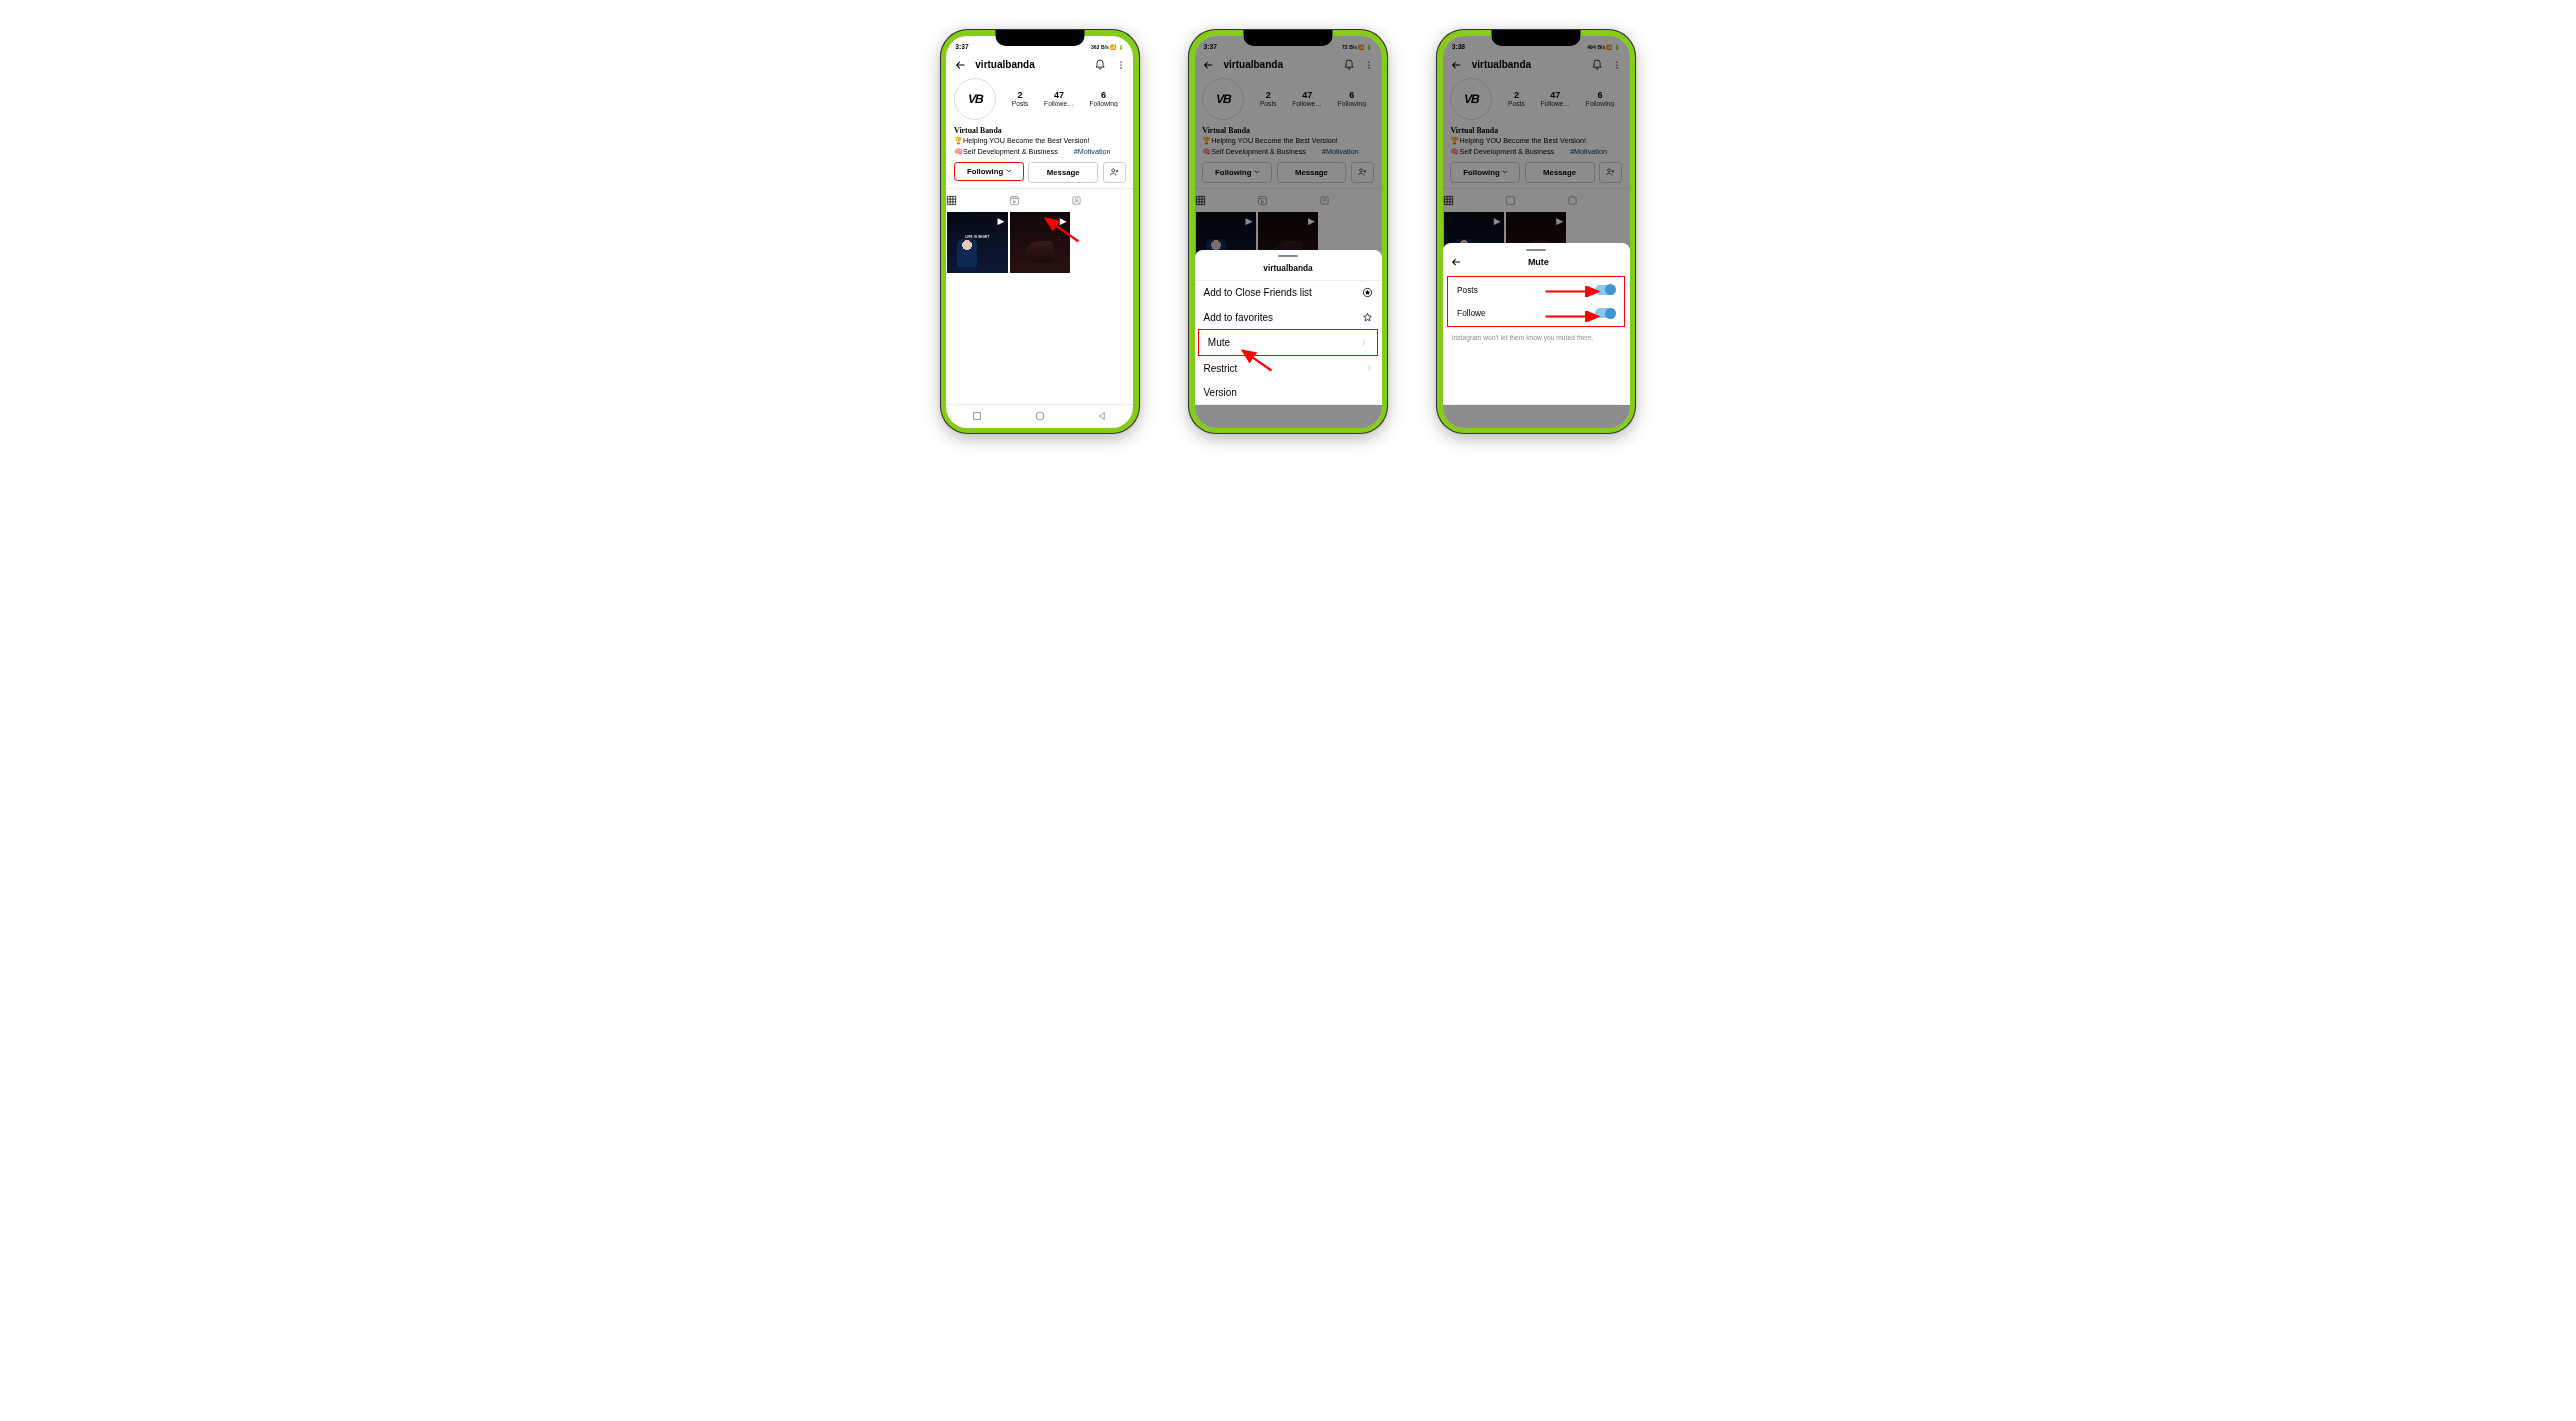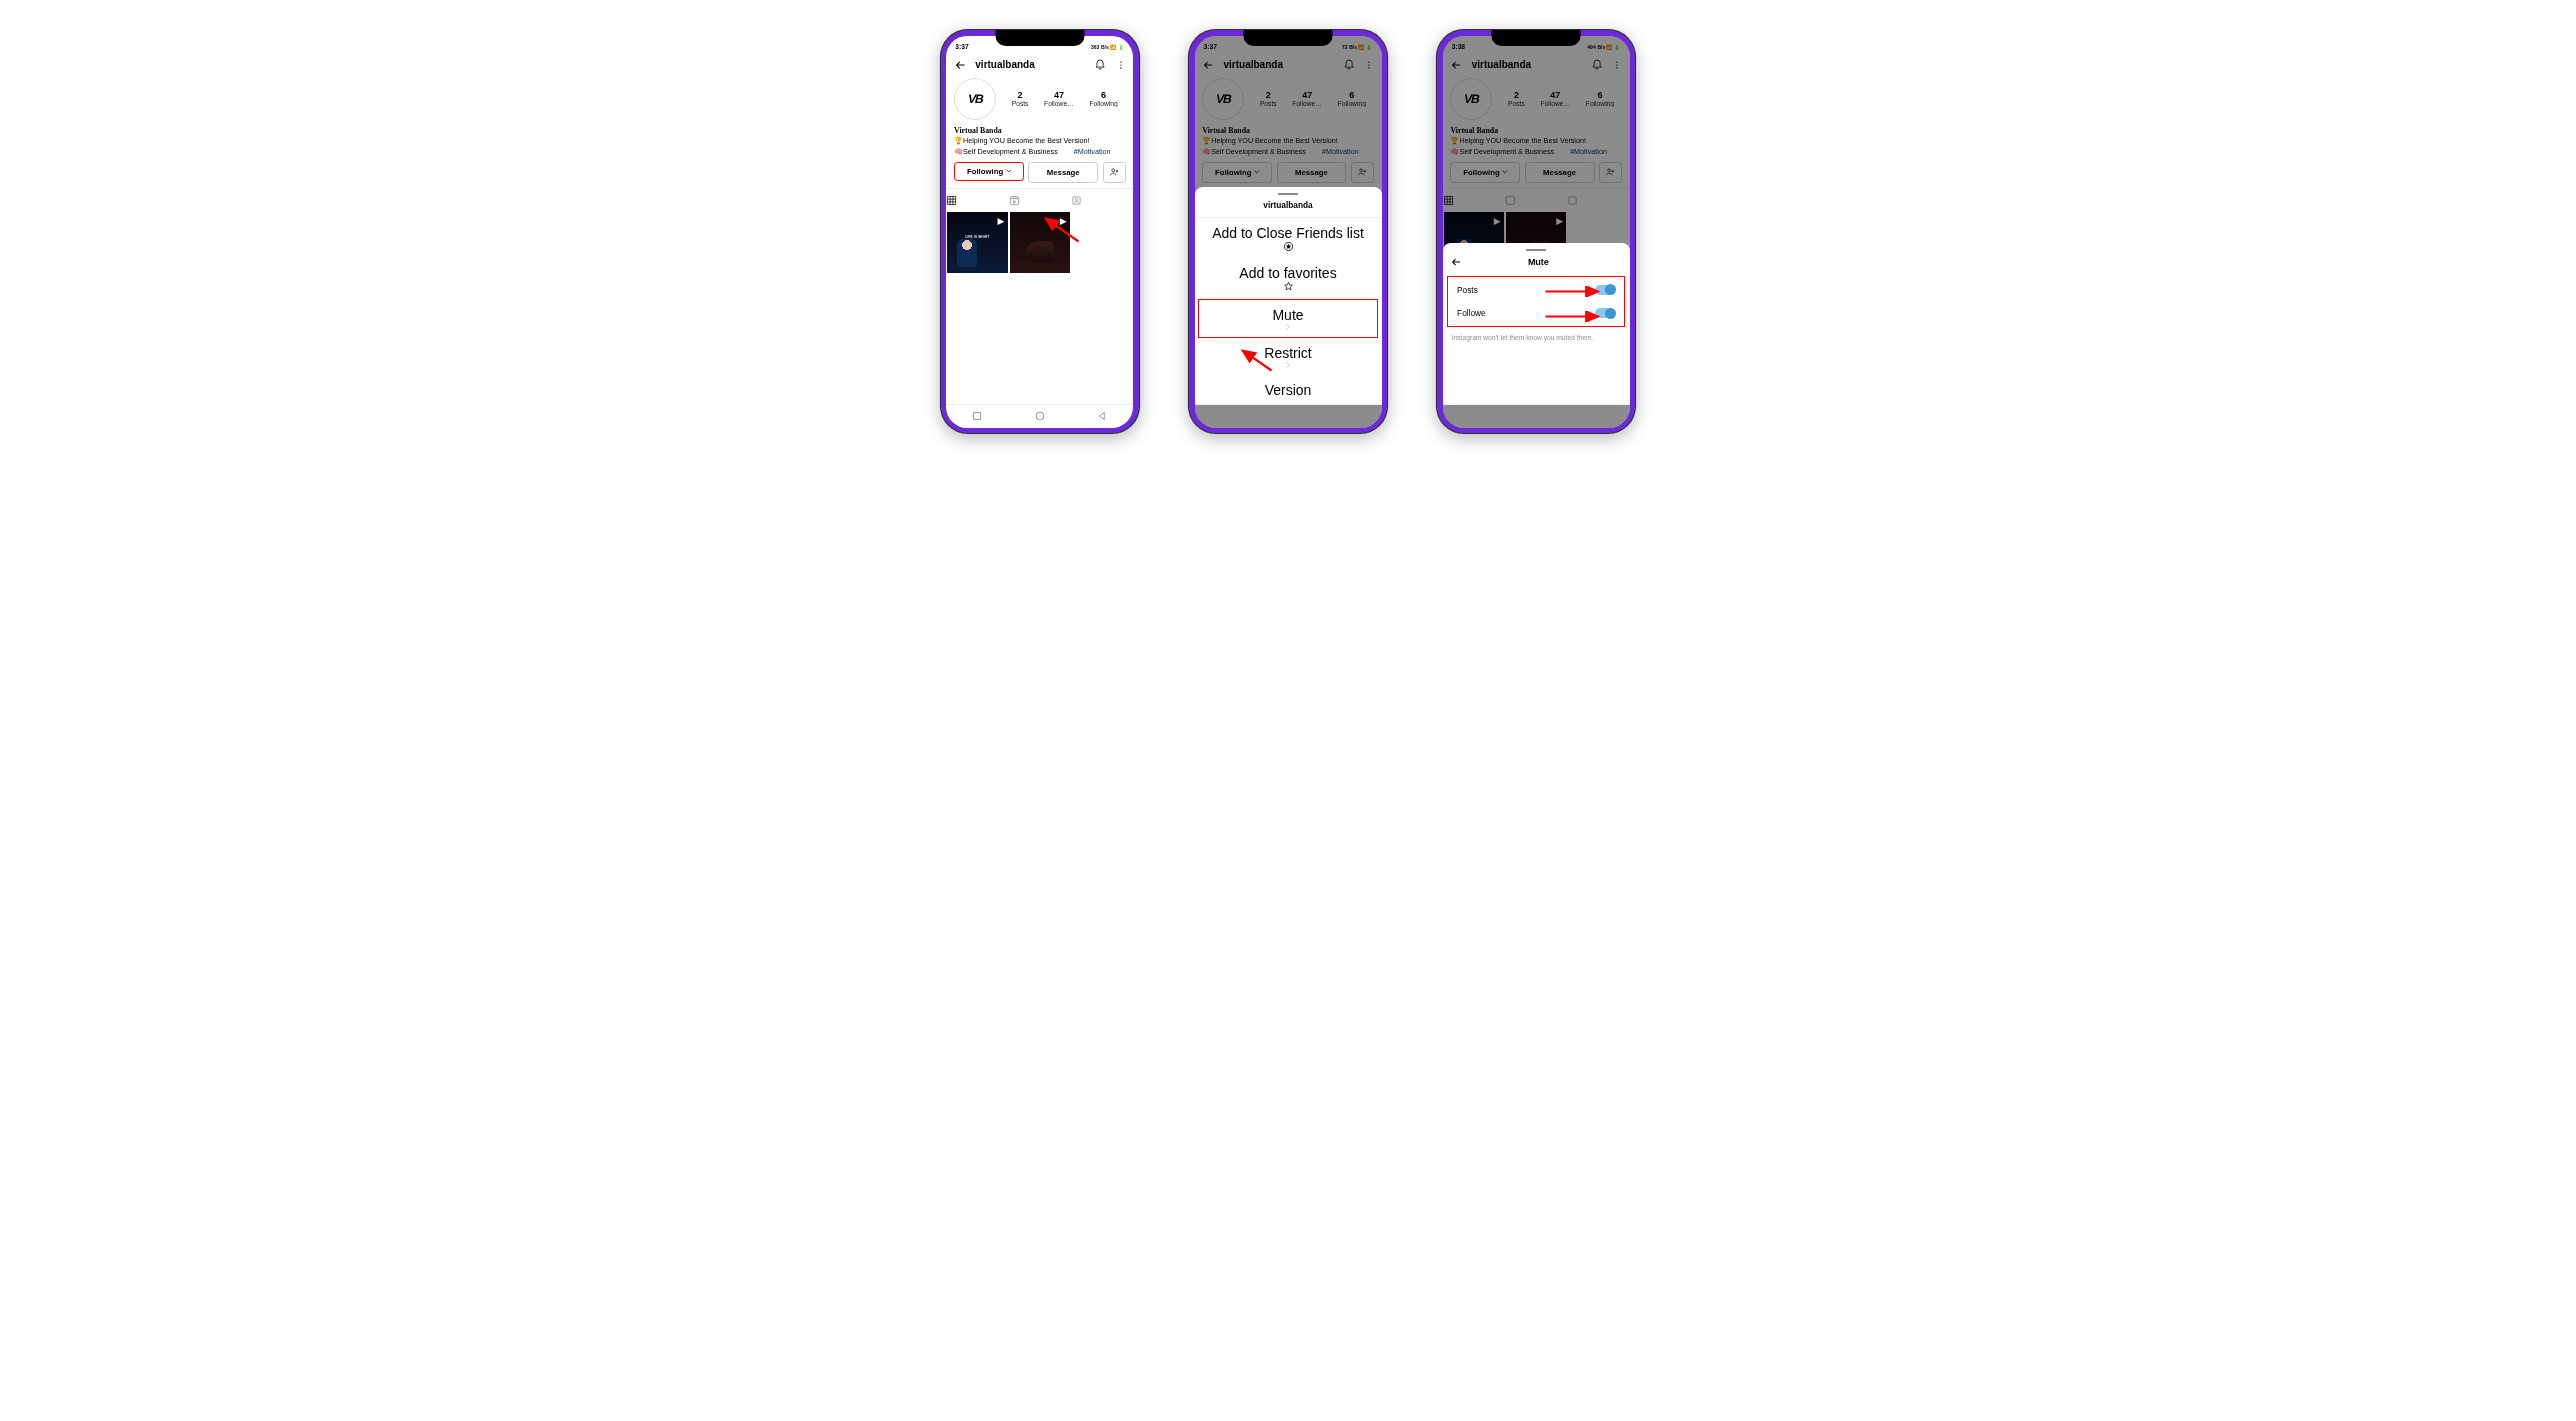--- a/index.html
+++ b/index.html
@@ -1,17 +1,17 @@
 <!DOCTYPE html>
 <html style="font-size:9px"><head>
 <meta charset="utf-8">
 <style>
 html,body{margin:0;padding:0;background:#fff;font-family:-apple-system,Helvetica,Arial,sans-serif;}
 .stage{display:flex;gap:50px;justify-content:center;align-items:flex-start;padding:30px 11px;}
-.phone{width:187px;height:392px;background:#6d28d9;border-radius:27px;padding:5.6px;box-shadow:0 0 0 1.1px #333,0 4.4px 16.7px rgba(0,0,0,.3);position:relative;}
+.phone{width:187px;height:392px;background:#84cc16;border-radius:27px;padding:5.6px;box-shadow:0 0 0 1.1px #333,0 4.4px 16.7px rgba(0,0,0,.3);position:relative;}
 .screen{width:100%;height:100%;background:#fff;border-radius:21px;overflow:hidden;position:relative;}
 .notch{position:absolute;left:50%;top:0;transform:translateX(-50%);width:89px;height:15.6px;background:#000;border-radius:0 0 10px 10px;z-index:50;}
 .status{display:flex;justify-content:space-between;align-items:center;padding:4.4px 9px 0;font-size:6.7px;font-weight:600;height:13.3px;}
 .status .right{display:flex;gap:1.7px;align-items:center;font-size:5px;}
 .topbar{display:flex;align-items:center;padding:5.6px 7.8px 4.4px;gap:9px;}
 .topbar .title{font-weight:700;font-size:10px;flex:1;}
 .profile{display:flex;align-items:center;gap:7.8px;padding:2.2px 7.8px;}
 .avatar{width:40px;height:40px;border-radius:50%;background:#fff;border:0.6px solid #ddd;display:flex;align-items:center;justify-content:center;font-weight:900;font-size:12.2px;flex:0 0 40px;}
 .avatar span{transform:skewX(-12deg);letter-spacing:-1.1px;}
 .stats{flex:1;display:flex;justify-content:space-around;text-align:center;}
@@ -31,21 +31,21 @@
 .tile.p1{background:linear-gradient(#050813,#0c1a3a);}
 .tile.p1::after{content:"";position:absolute;left:10px;bottom:5.6px;width:20px;height:28px;background:radial-gradient(circle at 50% 22%, #e9c9b6 0 5px, transparent 5px),linear-gradient(#0d2a55,#0d2a55);border-radius:5.6px 5.6px 2.2px 2.2px;}
 .tile.p2{background:linear-gradient(#120707,#2a1212);}
 .tile.p2::after{content:"";position:absolute;left:16.7px;bottom:10px;width:28px;height:22px;background:linear-gradient(#3a1a1a,#1a0a0a);border-radius:50% 20% 20% 50%;}
 .nav{position:absolute;bottom:0;left:0;right:0;height:23px;display:flex;justify-content:space-around;align-items:center;border-top:0.6px solid #eee;}
 .nav span{width:10px;height:10px;display:inline-block;}
 .dim{position:absolute;inset:0;background:rgba(0,0,0,.45);}
 .sheet{position:absolute;left:0;right:0;bottom:23px;background:#fff;border-radius:7.8px 7.8px 0 0;padding-top:5.6px;}
 .sheet .handle{width:20px;height:2.2px;background:#888;border-radius:1.1px;margin:0 auto 5.6px;}
 .sheet .sh-title{text-align:center;font-weight:700;font-size:8.3px;padding-bottom:6.7px;border-bottom:0.6px solid #eee;}
-.sheet .row{display:flex;align-items:center;justify-content:space-between;padding:6.7px 9px;font-size:14px;flex-direction:column;}
+.sheet .row{display:flex;align-items:center;justify-content:space-between;padding:6.7px 9px;font-size:10px;}
 .sheet2{position:absolute;left:0;right:0;bottom:23px;height:156px;background:#fff;border-radius:7.8px 7.8px 0 0;padding-top:5.6px;}
 .sheet2 .hdr{display:flex;align-items:center;gap:7.8px;padding:2.2px 7.8px 7.8px;}
 .sheet2 .hdr .t{font-weight:700;font-size:9px;flex:1;text-align:center;margin-right:15.6px;}
 .sheet2 .row{display:flex;align-items:center;justify-content:space-between;padding:6.7px 9px;font-size:8.3px;}
 .toggle{width:20px;height:10px;border-radius:5.6px;background:#8cc7ed;position:relative;}
 .toggle::after{content:"";position:absolute;right:-0.6px;top:-0.6px;width:11px;height:11px;border-radius:50%;background:#3a97d4;}
 .note{color:#8e8e8e;font-size:6.7px;padding:6.7px 9px;}
 .hi{border:1.4px solid red;box-sizing:border-box;}
 .arrow{position:absolute;pointer-events:none;}
 svg{display:block;}

